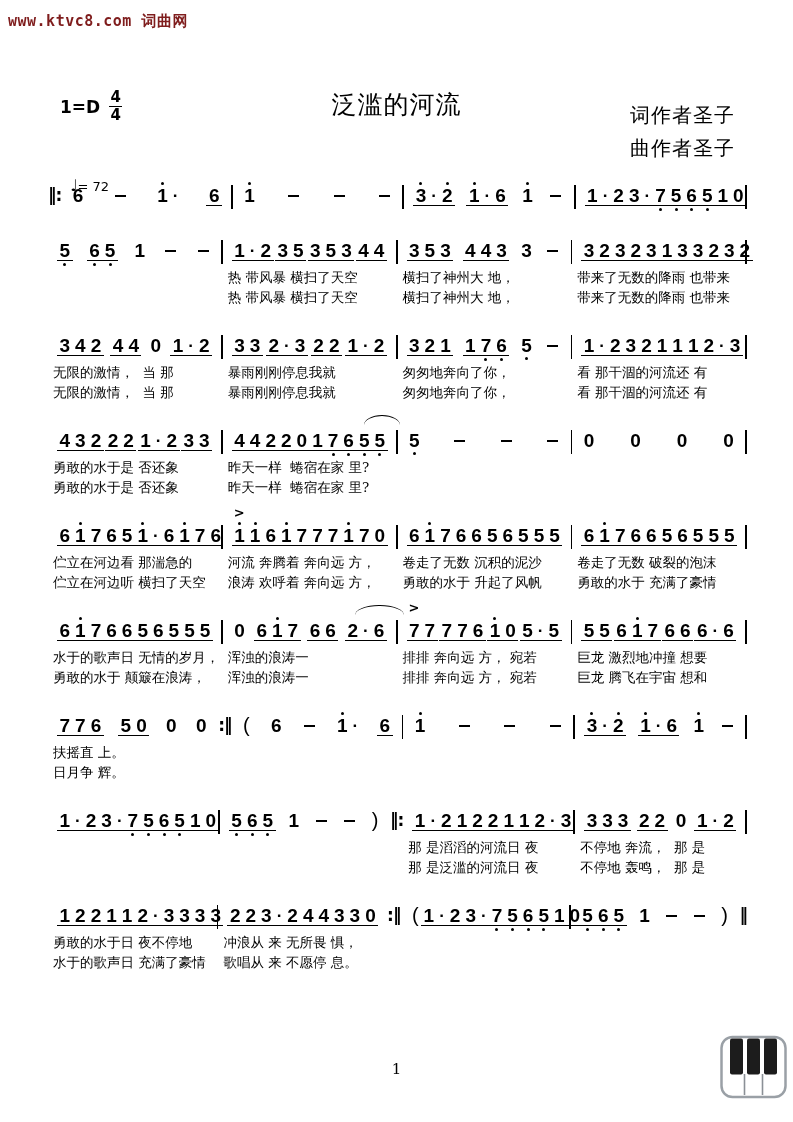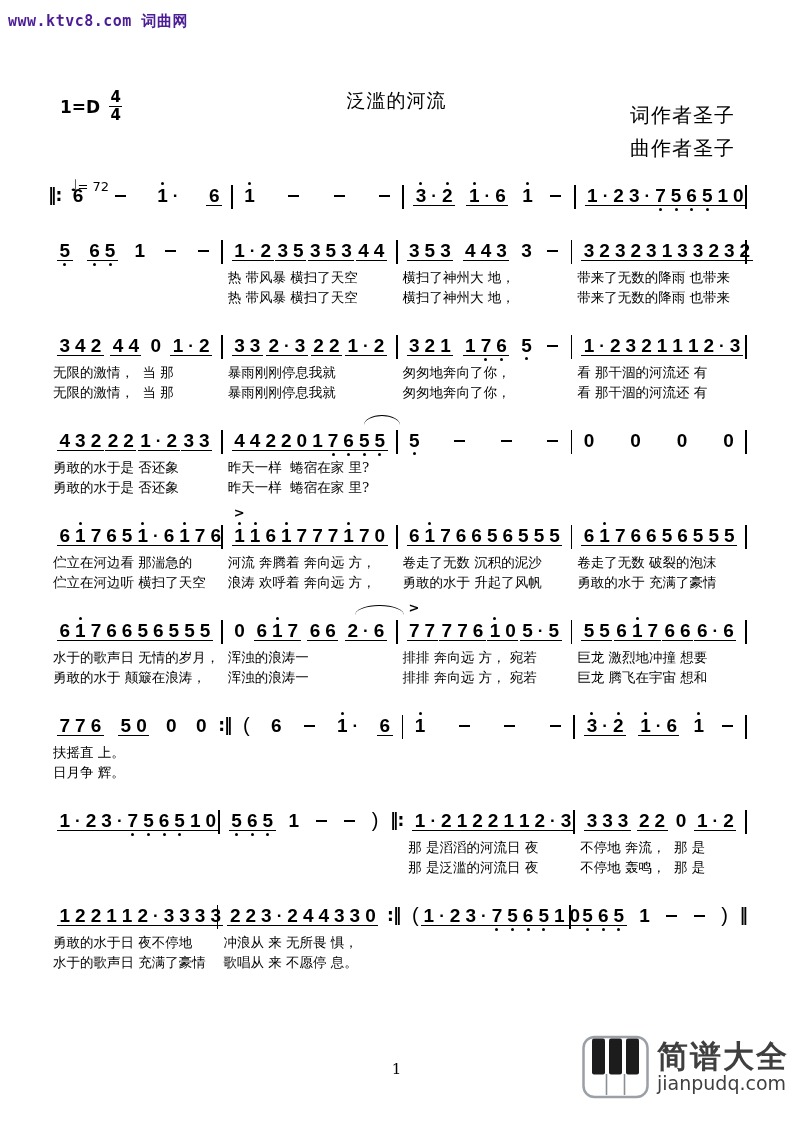--- a/index.html
+++ b/index.html
@@ -1,32 +1,32 @@
 <!DOCTYPE html>
 <html><head>
 <meta charset="utf-8">
 <style>
   html,body { margin:0; padding:0; background:#fff; }
   .page { position:relative; width:793px; height:1122px; background:#fff; overflow:hidden;
           font-family:"DejaVu Serif", serif; color:#000; }
 
   
-  .site { position:absolute; left:8px; top:12px; color:#4c1d95;
+  .site { position:absolute; left:8px; top:12px; color:#7f1d1d;
           font:bold 15px "DejaVu Sans Mono", monospace; letter-spacing:0.5px; }
 
   
   .keysig { position:absolute; left:60px; top:90px; display:flex; align-items:center;
             font:bold 17px "DejaVu Sans", sans-serif; }
   .meter { display:inline-flex; flex-direction:column; align-items:center; margin-left:9px;
            font:bold 15px "DejaVu Sans", sans-serif; line-height:15px; }
   .meter .bar-line { width:13px; height:1px; background:#000; margin:1px 0; }
   .tempo { position:absolute; left:70px; top:134px; font:13px "DejaVu Sans", sans-serif;margin-top:42px; }
   .tempo .nq { font-size:16px; }
   .title { position:absolute; left:0; top:88px; width:100%; text-align:center;
-           font-size:19px; letter-spacing:1px; }
+           font-size:25px; letter-spacing:1px; }
   .credit { position:absolute; right:58px; font-size:20px; letter-spacing:1px; }
   .credit.ly { top:102px; } .credit.co { top:135px; }
 
   
   .score { position:absolute; left:48px; right:46px; top:180px; }
   .system { display:flex; align-items:flex-start; margin-bottom:23px; }
   .bar { flex:1 1 0; min-width:0; display:flex; flex-direction:column; }
   .notes { display:flex; justify-content:space-between; align-items:flex-start;
            padding:0 9px; min-height:31px; }
   .grp { position:relative; display:inline-flex; }
@@ -4086,19 +4086,15 @@
 
   <div class="logo">
     <svg width="70" height="70" viewBox="0 0 70 70">
       <rect x="2.5" y="5" width="64" height="60" rx="11" fill="#ffffff" stroke="#9aa0a6" stroke-width="2.5"></rect>
       <rect x="11" y="6.5" width="13" height="36" rx="2" fill="#1c1c1c"></rect>
       <rect x="28" y="6.5" width="13" height="36" rx="2" fill="#1c1c1c"></rect>
       <rect x="45" y="6.5" width="13" height="36" rx="2" fill="#1c1c1c"></rect>
       <line x1="25.5" y1="42" x2="25.5" y2="63" stroke="#8b9096" stroke-width="1.6"></line>
       <line x1="43.5" y1="42" x2="43.5" y2="63" stroke="#8b9096" stroke-width="1.6"></line>
     </svg>
-    <span class="logo-text">
-      <span class="logo-title" style="display:block">简谱大全</span>
-      <span class="logo-domain" style="display:block">jianpudq.com</span>
-    </span>
   </div>
 
 </div>
 
 </body></html>

